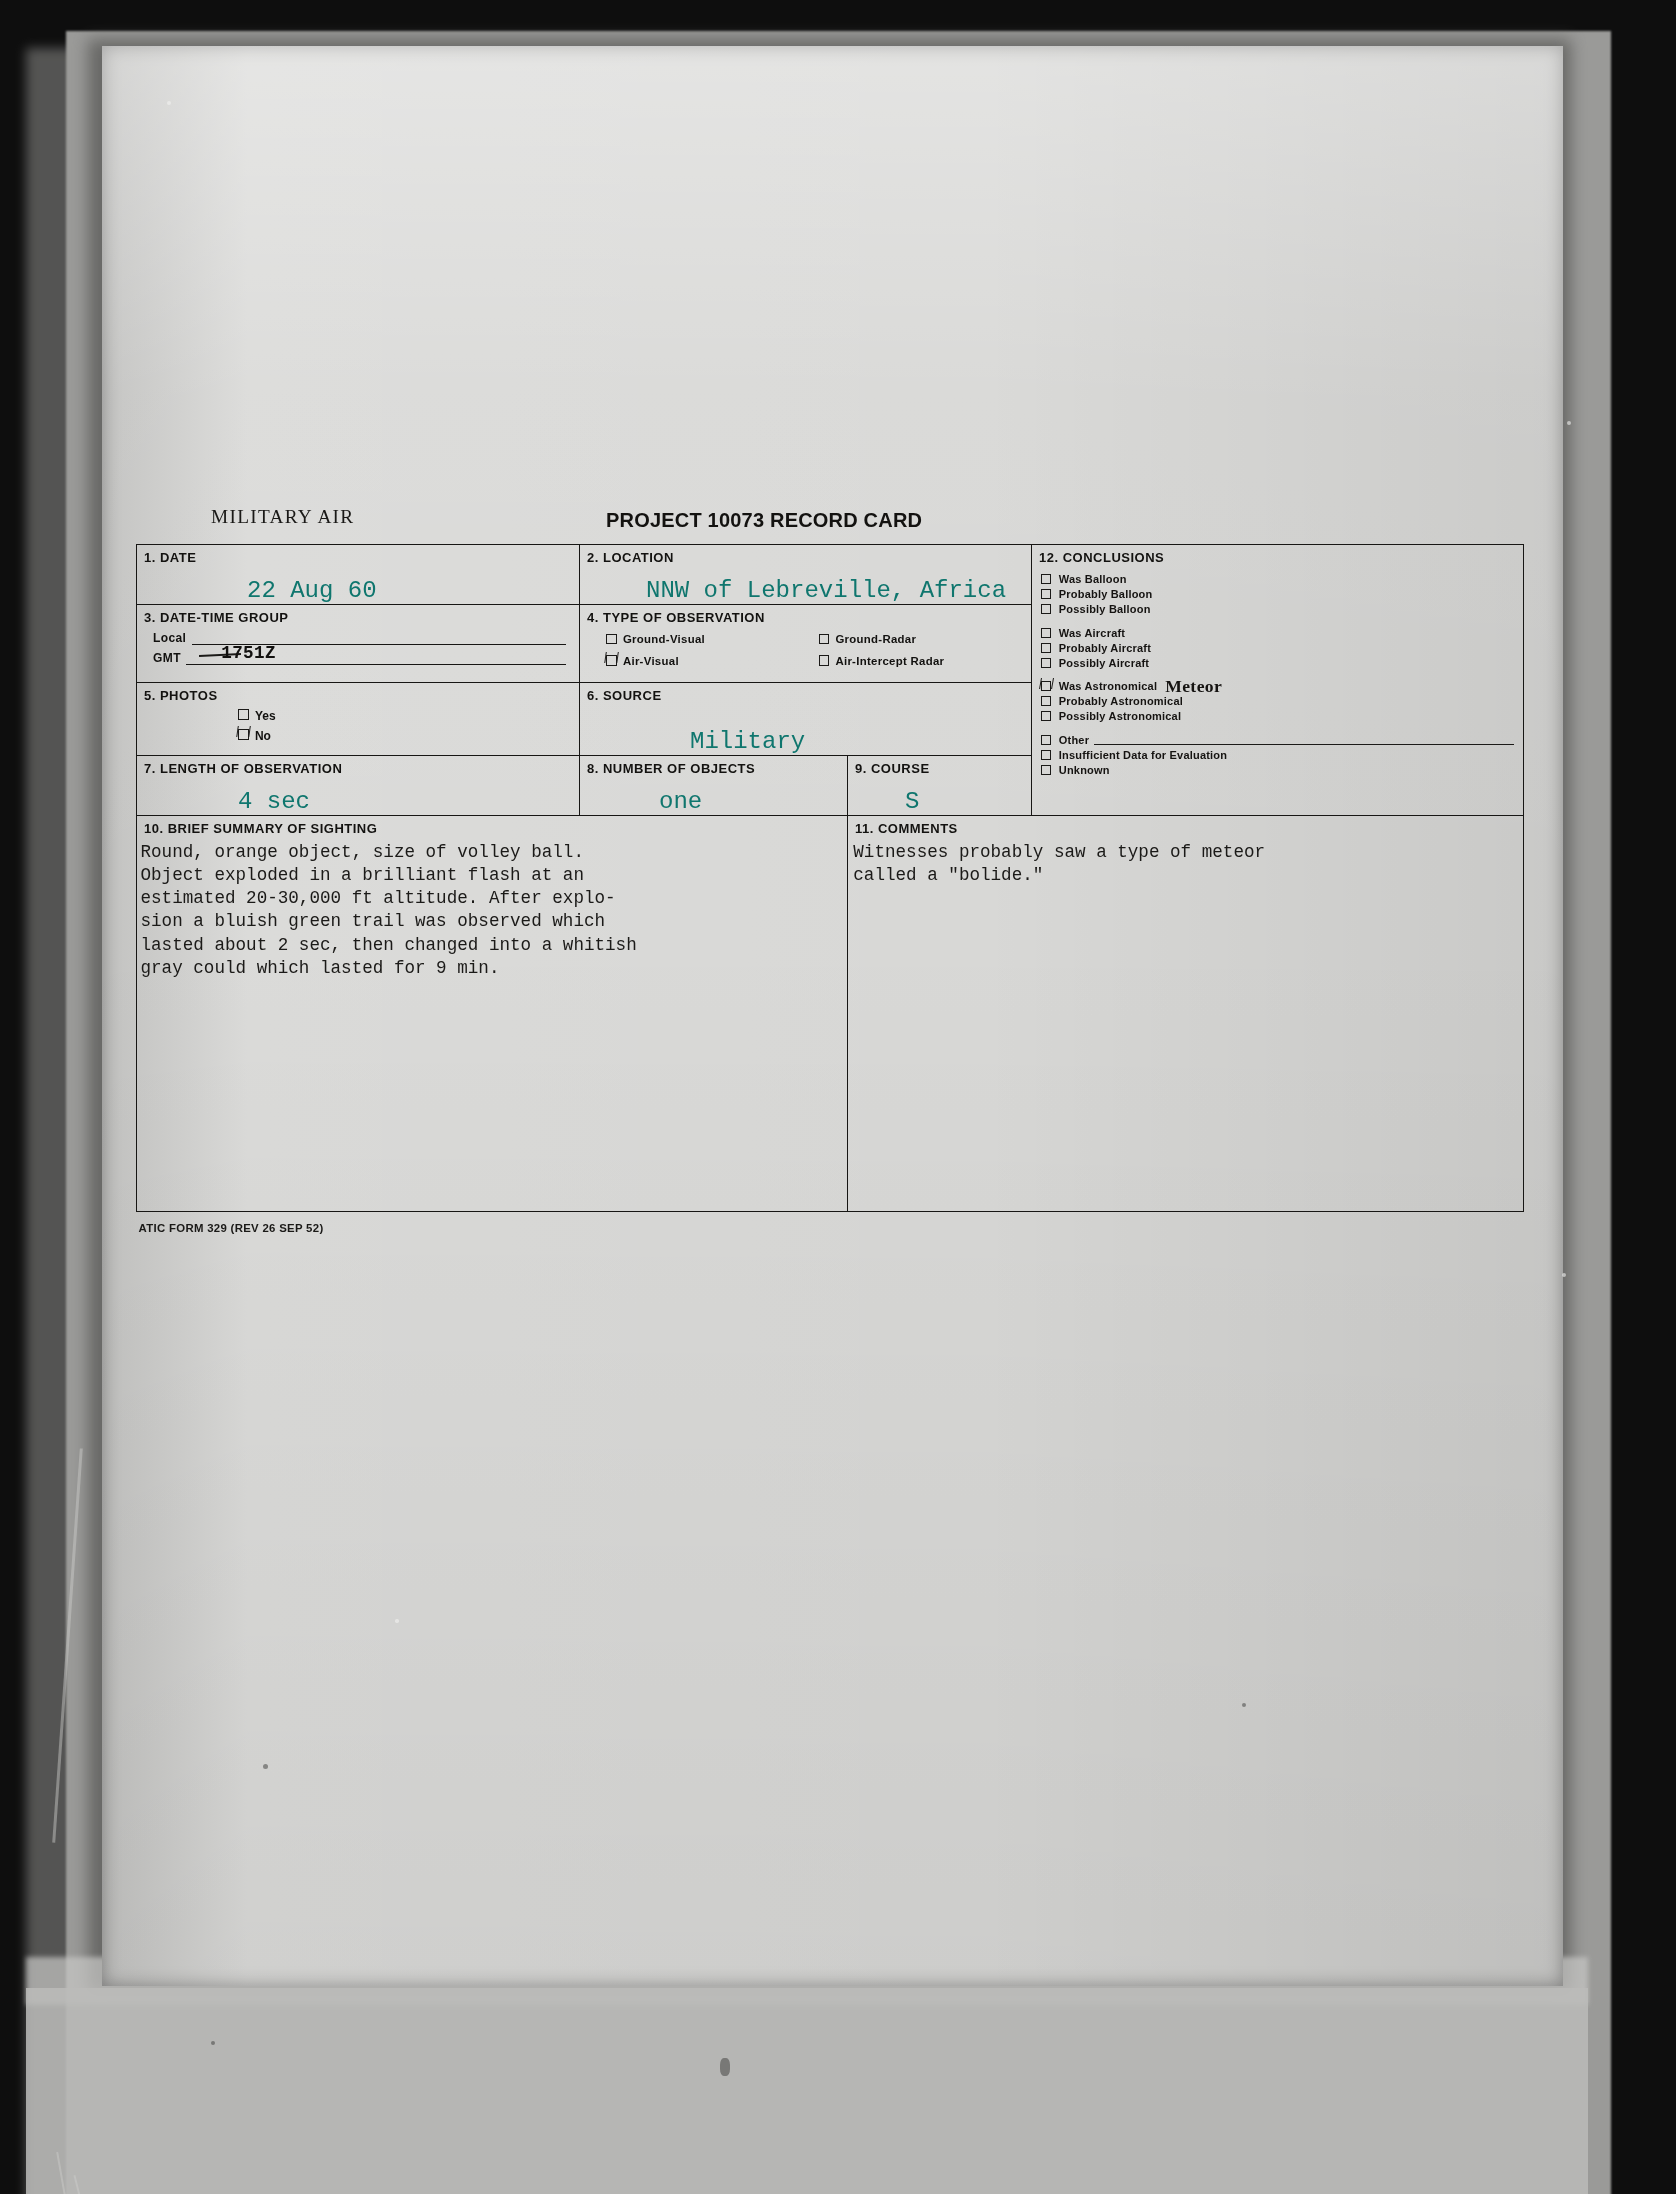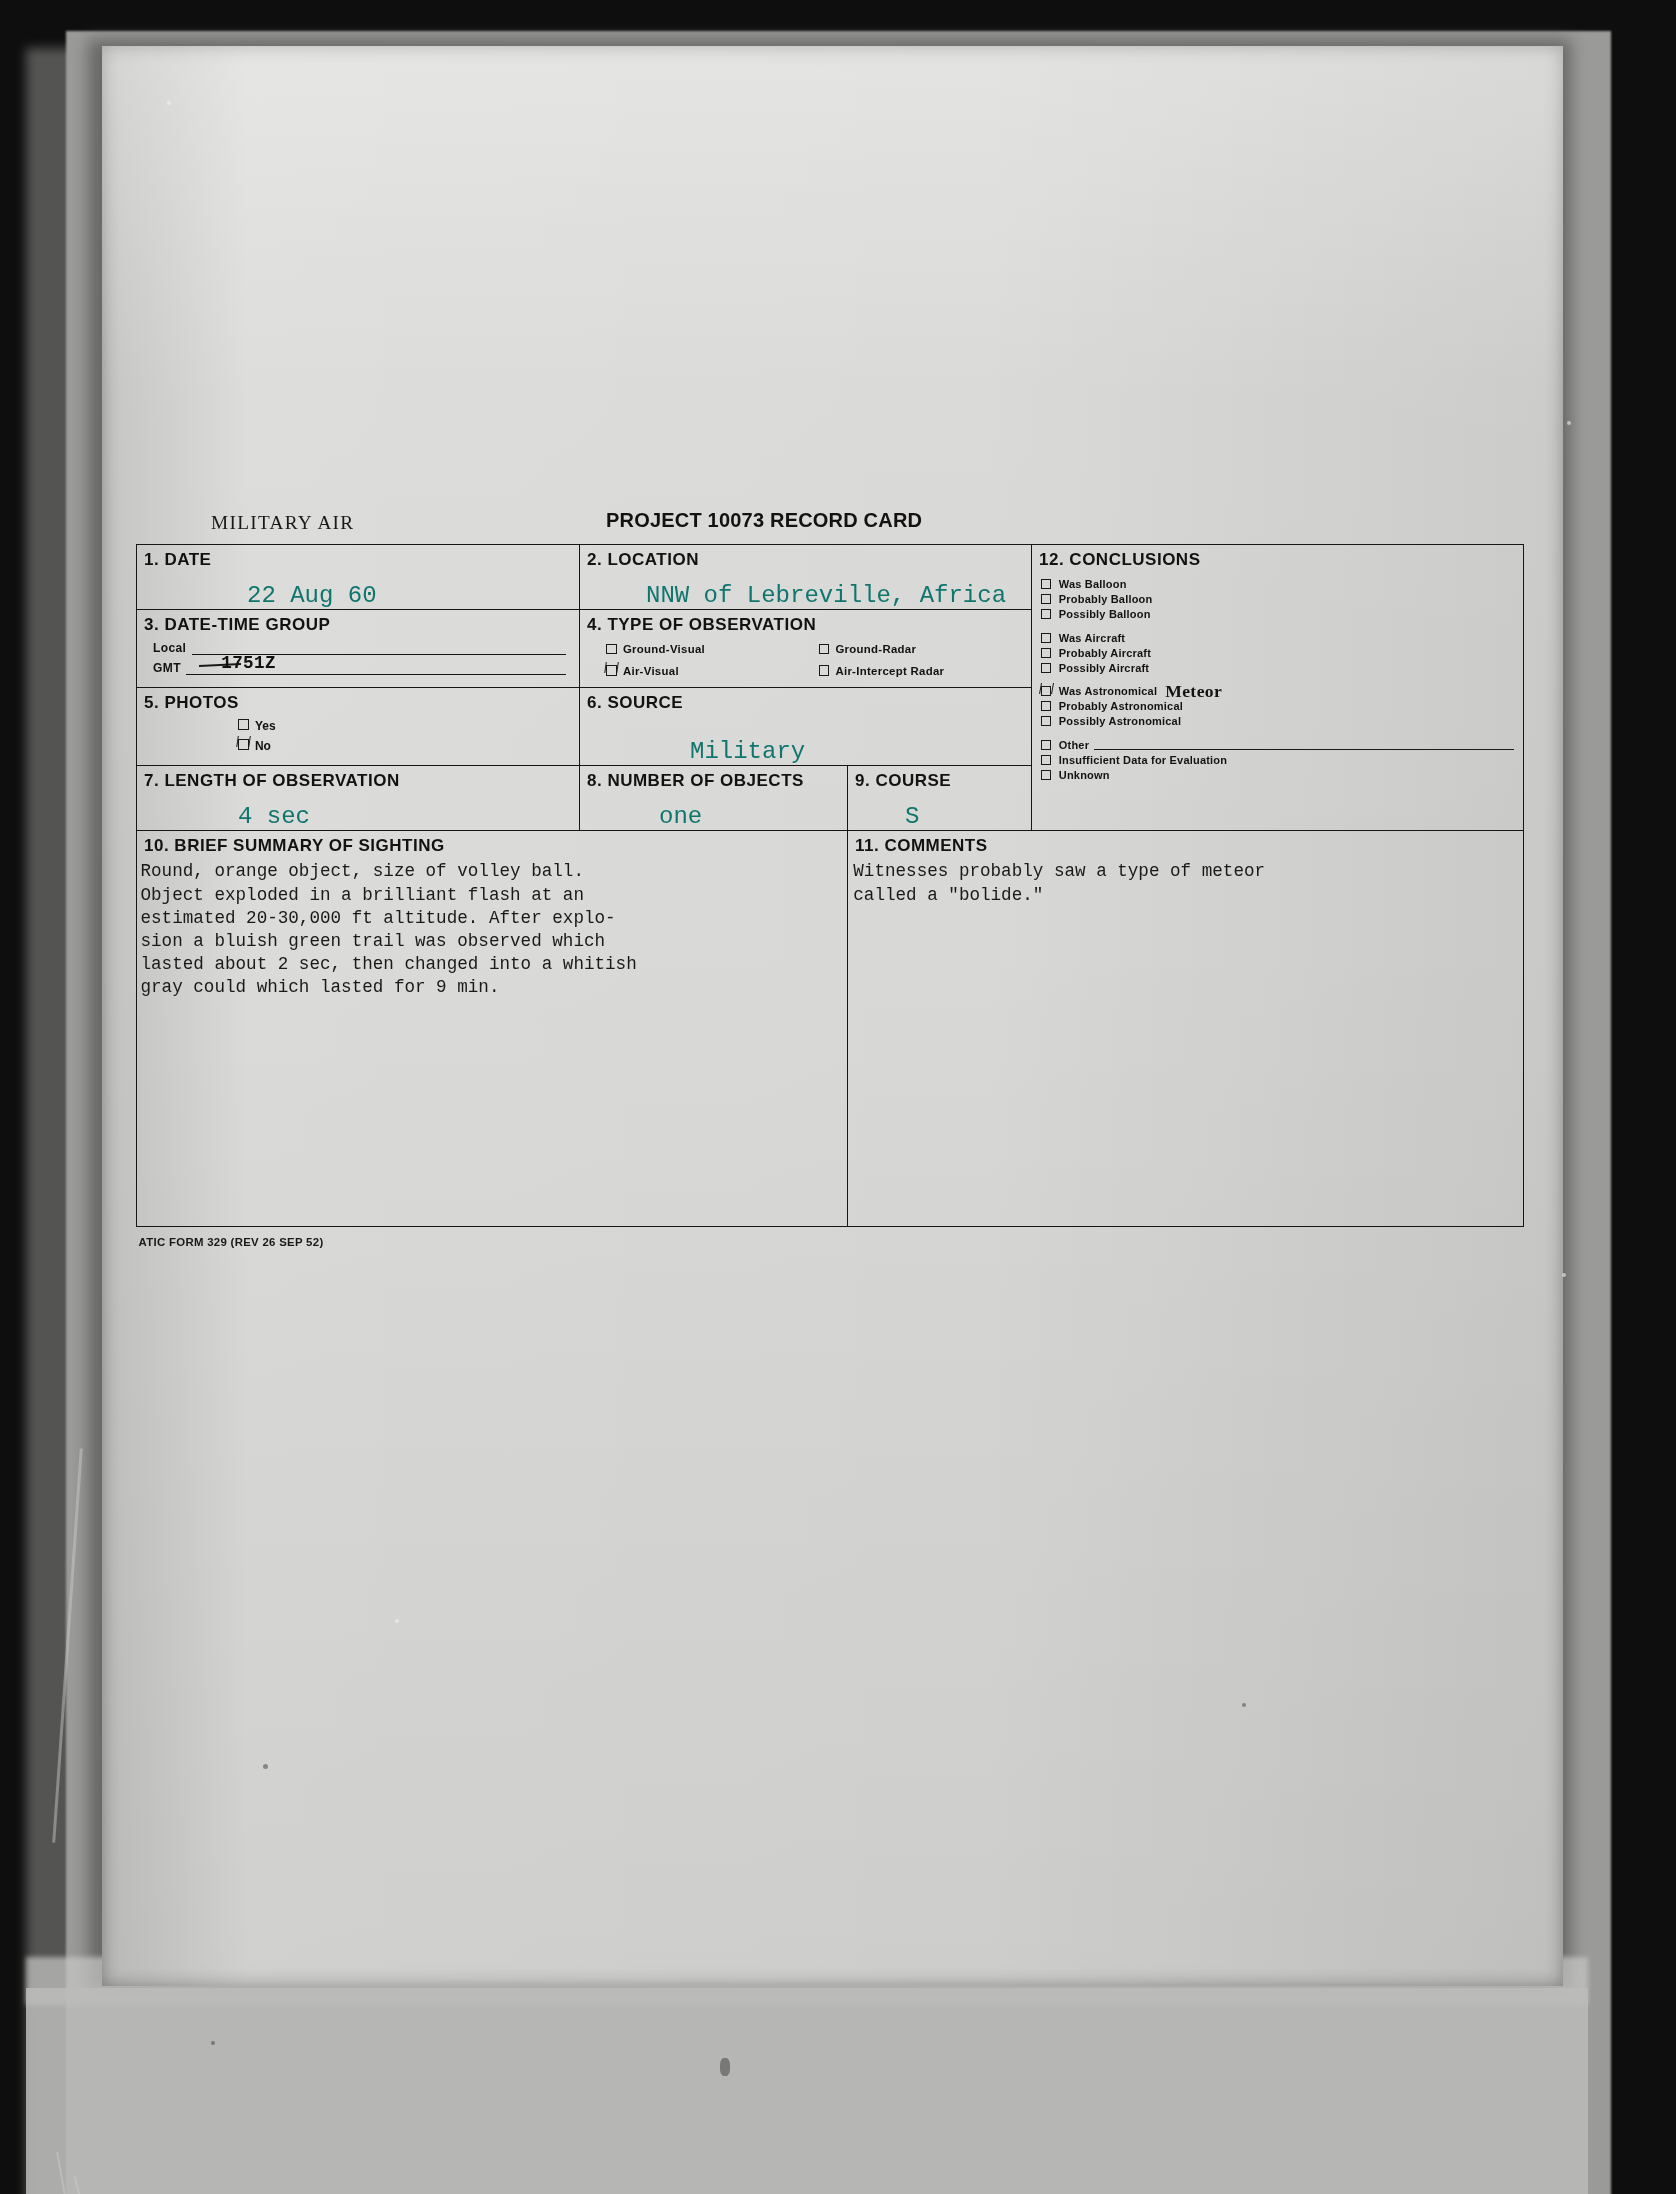--- a/index.html
+++ b/index.html
@@ -108,21 +108,21 @@
     width: 1387px;
     color: #12110f;
   }
   .card-header {
     position: relative;
     height: 39px;
   }
   .mil-air {
     position: absolute;
     left: 75px;
-    top: 7px;
+    top: 1px;
     font-family: "Liberation Serif", serif;
     font-size: 19.3px;
     letter-spacing: 1.3px;
     color: #1a1917;
   }
   .proj-title {
     position: absolute;
     left: 470px;
     top: 3.5px;
     font-size: 20px;
@@ -136,21 +136,21 @@
     border-collapse: collapse;
     table-layout: fixed;
   }
   table.form td {
     border: 1.3px solid #171614;
     vertical-align: top;
     padding: 0;
     position: relative;
   }
   .lbl {
-    font-size: 17px;
+    font-size: 13px;
     font-weight: bold;
     letter-spacing: 0.5px;
     padding: 5.3px 0 0 7px;
     color: #131210;
     white-space: nowrap;
   }
   .typed {
     font-family: "Liberation Mono", monospace;
     font-size: 24px;
     letter-spacing: 0px;

